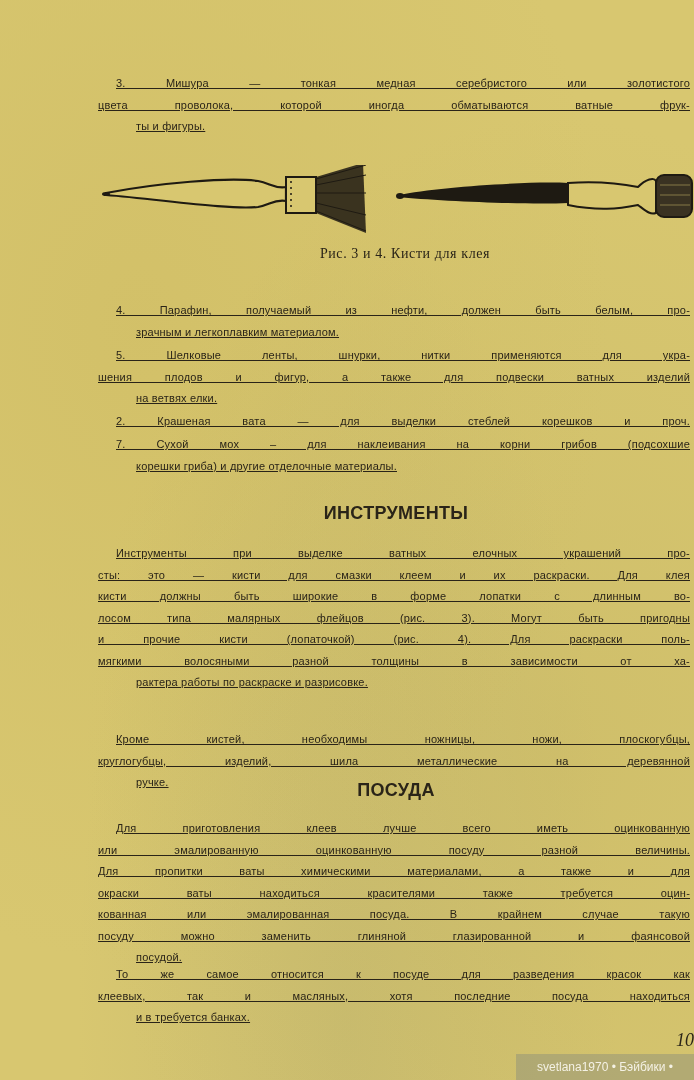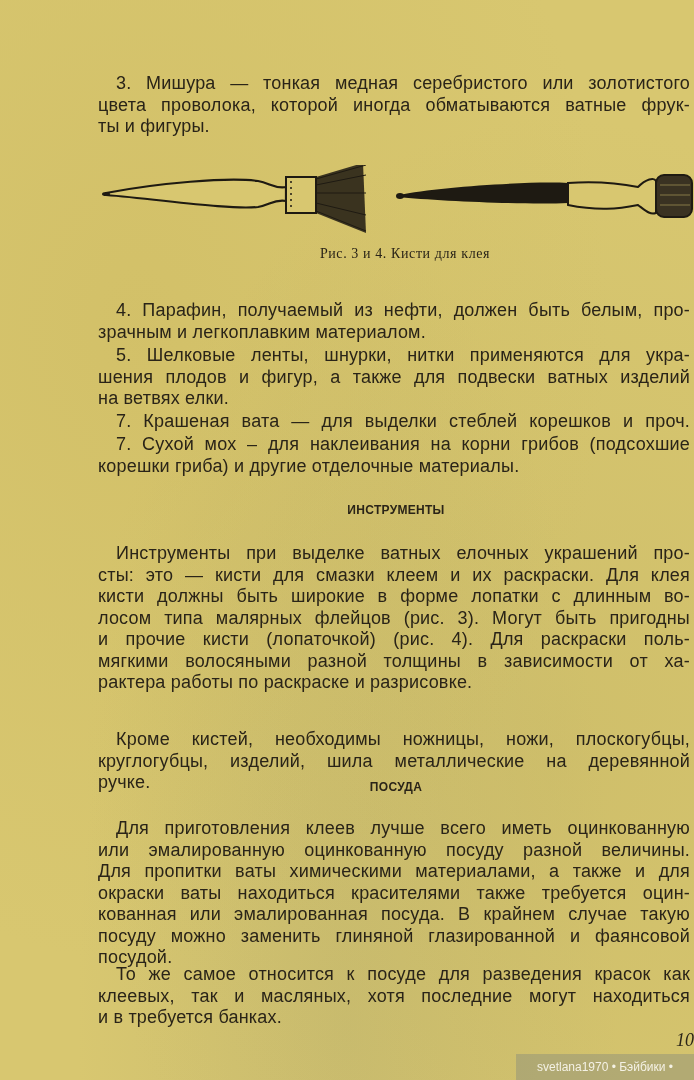--- a/index.html
+++ b/index.html
@@ -9,30 +9,31 @@
     background-image:
       radial-gradient(ellipse at 20% 30%, rgba(200,180,90,0.35), transparent 60%),
       radial-gradient(ellipse at 80% 70%, rgba(190,175,95,0.35), transparent 60%),
       radial-gradient(ellipse at 50% 95%, rgba(170,165,110,0.3), transparent 55%);
     font-family: "Liberation Serif", "DejaVu Serif", serif;
     color: #2a2418;
   }
   .page { position: absolute; left: 98px; top: 0; width: 596px; }
   .para {
     position: absolute; left: 0; width: 592px;
-    font-size: 18px; line-height: 21.5px; text-align: justify;
+    font-size: 11px; line-height: 21.5px; text-align: justify;
     font-family: "Liberation Sans Narrow", "Liberation Sans", sans-serif;
     letter-spacing: 0.2px;
+    text-decoration: underline;
   }
   .para .line { display: block; white-space: nowrap; text-align-last: justify; }
-  .para .line.last { text-align-last: left; }
+  .para .line.last { text-align-last: left; margin-left: 38px; }
   .indent { padding-left: 18px; }
   .heading {
     position: absolute; left: 0; width: 596px; text-align: center;
-    font-family: "Liberation Sans", sans-serif; font-weight: bold; font-size: 12px;
+    font-family: "Liberation Sans", sans-serif; font-weight: bold; font-size: 18px;
     letter-spacing: 0.3px;
   }
   .caption {
     position: absolute; left: 9px; width: 596px; text-align: center;
     font-family: "Liberation Serif", serif; font-size: 14px; letter-spacing: 0.6px;
   }
   .figure { position: absolute; left: 0; top: 165px; width: 596px; height: 70px; }
   .pagenum {
     position: absolute; left: 0; width: 596px; text-align: right;
     font-family: "Liberation Serif", serif; font-style: italic; font-size: 18px;
@@ -91,21 +92,21 @@
     <span class="line last">зрачным и легкоплавким материалом.</span>
   </div>
 
   <div class="para" style="top:345px">
     <span class="line indent">5. Шелковые ленты, шнурки, нитки применяются для укра-</span>
     <span class="line">шения плодов и фигур, а также для подвески ватных изделий</span>
     <span class="line last">на ветвях елки.</span>
   </div>
 
   <div class="para" style="top:411px">
-    <span class="line indent">7. Крашеная вата — для выделки стеблей корешков и проч.</span>
+    <span class="line indent">2. Крашеная вата — для выделки стеблей корешков и проч.</span>
   </div>
 
   <div class="para" style="top:434px">
     <span class="line indent">7. Сухой мох – для наклеивания на корни грибов (подсохшие</span>
     <span class="line last">корешки гриба) и другие отделочные материалы.</span>
   </div>
 
   <div class="heading" style="top:503px">ИНСТРУМЕНТЫ</div>
   <div class="para" style="top:543px">
     <span class="line indent">Инструменты при выделке ватных елочных украшений про-</span>
@@ -127,20 +128,20 @@
     <span class="line indent">Для приготовления клеев лучше всего иметь оцинкованную</span>
     <span class="line">или эмалированную оцинкованную посуду разной величины.</span>
     <span class="line">Для пропитки ваты химическими материалами, а также и для</span>
     <span class="line">окраски ваты находиться красителями также требуется оцин-</span>
     <span class="line">кованная или эмалированная посуда. В крайнем случае такую</span>
     <span class="line">посуду можно заменить глиняной глазированной и фаянсовой</span>
     <span class="line last">посудой.</span>
   </div>
   <div class="para" style="top:964px">
     <span class="line indent">То же самое относится к посуде для разведения красок как</span>
-    <span class="line">клеевых, так и масляных, хотя последние могут находиться</span>
+    <span class="line">клеевых, так и масляных, хотя последние посуда находиться</span>
     <span class="line last">и в требуется банках.</span>
   </div>
 
   <div class="pagenum" style="top:1030px">10</div>
 </div>
 
 <div class="watermark">svetlana1970 • Бэйбики • babiki.ru</div>
 
 </body></html>

